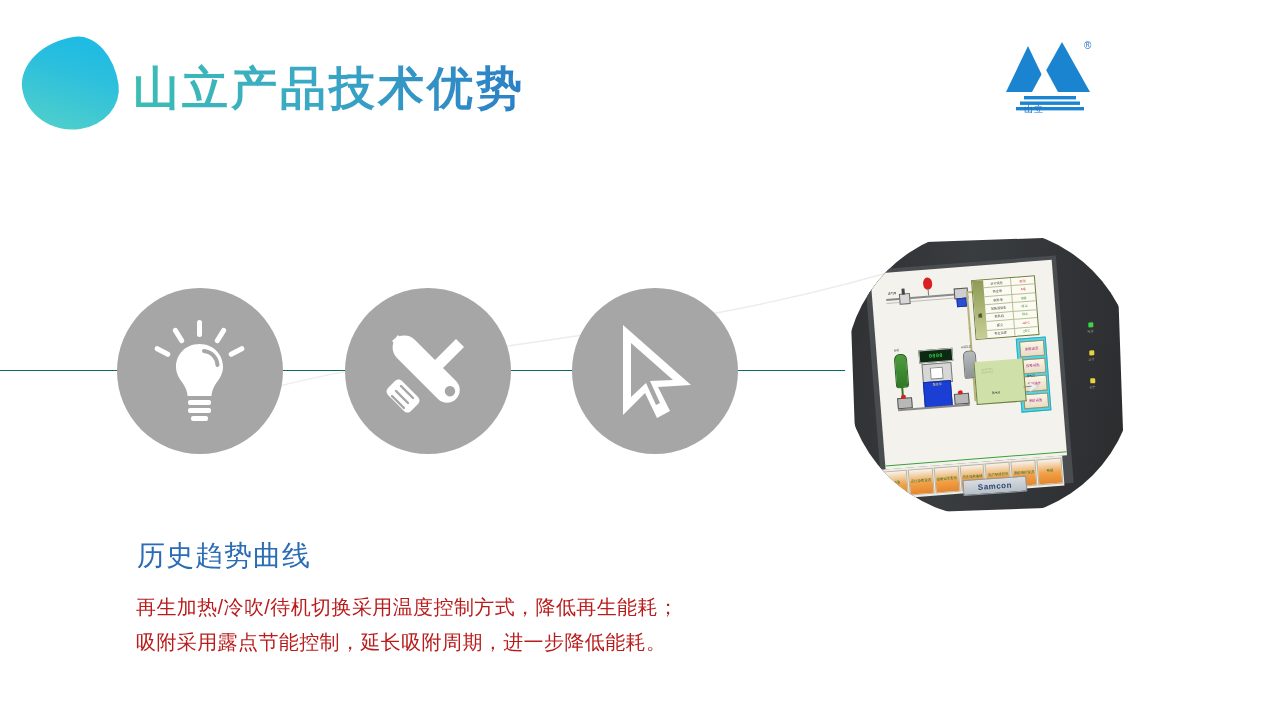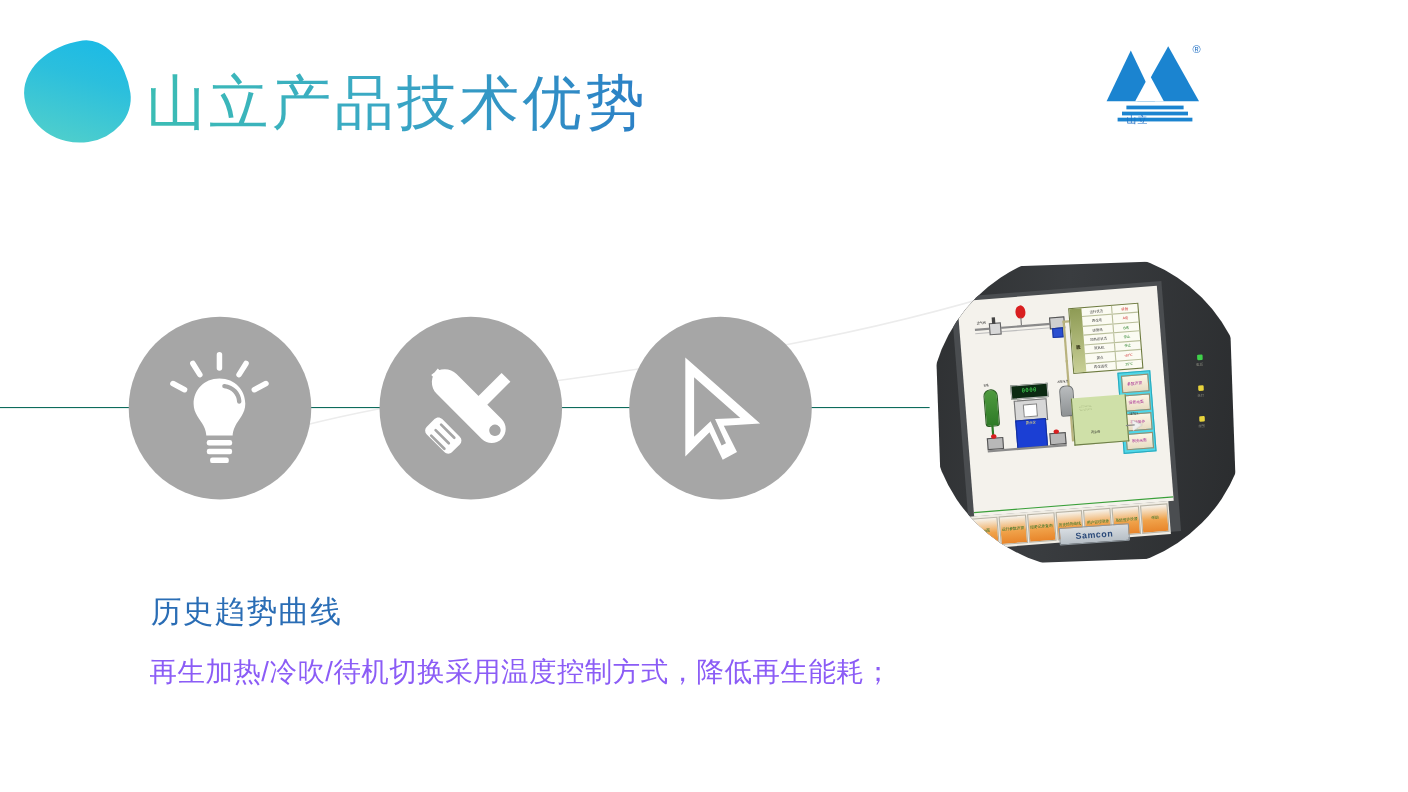--- a/index.html
+++ b/index.html
@@ -11,21 +11,21 @@
 
   
   .blob{
     position:absolute;left:22px;top:38px;width:96px;height:92px;
     background:linear-gradient(205deg,#18b9e8 0%,#2bbfdd 38%,#57d2c8 100%);
     border-radius:62% 38% 46% 54% / 48% 58% 42% 52%;
     transform:rotate(-8deg);
   }
   .deck-title{
     position:absolute;left:133px;top:58px;
-    font-size:54px;letter-spacing:3px;font-weight:400;
+    font-size:46px;letter-spacing:3px;font-weight:700;
     background:linear-gradient(90deg,#3bbdb4 0%,#3aa9c4 45%,#2b7fc6 100%);
     -webkit-background-clip:text;background-clip:text;color:transparent;
     white-space:nowrap;
   }
 
   
   .logo{position:absolute;right:60px;top:36px;width:218px;height:82px;}
   .logo-mark{position:absolute;left:0;top:2px;width:92px;height:78px;}
   .logo-sub{
     position:absolute;left:22px;bottom:2px;font-size:9px;color:#1f6fc4;
@@ -151,21 +151,21 @@
   }
   .tiny-lbl{position:absolute;font-size:2.8px;color:#222;white-space:nowrap;}
 
   
   .sub-head{
     position:absolute;left:137px;top:537px;font-size:28px;color:#2a6db5;
     letter-spacing:1px;
   }
   .body-copy{
     position:absolute;left:136px;top:590px;width:700px;
-    font-size:25px;color:#8b5cf6;line-height:1.75;letter-spacing:0.4px;
+    font-size:20px;color:#b91c1c;line-height:1.75;letter-spacing:0.4px;
   }
   .body-copy div{white-space:nowrap;}
 </style>
 </head>
 <body>
 
 <div class="slide">
 
   <div class="blob"></div>
 
@@ -346,15 +346,16 @@
         <div class="led-lbl">报警</div>
       </div>
 
       <div class="badge">Samcon</div>
     </div>
   </div>
 
   <div class="sub-head">历史趋势曲线</div>
   <div class="body-copy">
     <div>再生加热/冷吹/待机切换采用温度控制方式，降低再生能耗；</div>
+    <div>吸附采用露点节能控制，延长吸附周期，进一步降低能耗。</div>
   </div>
 
 </div>
 
 </body></html>

